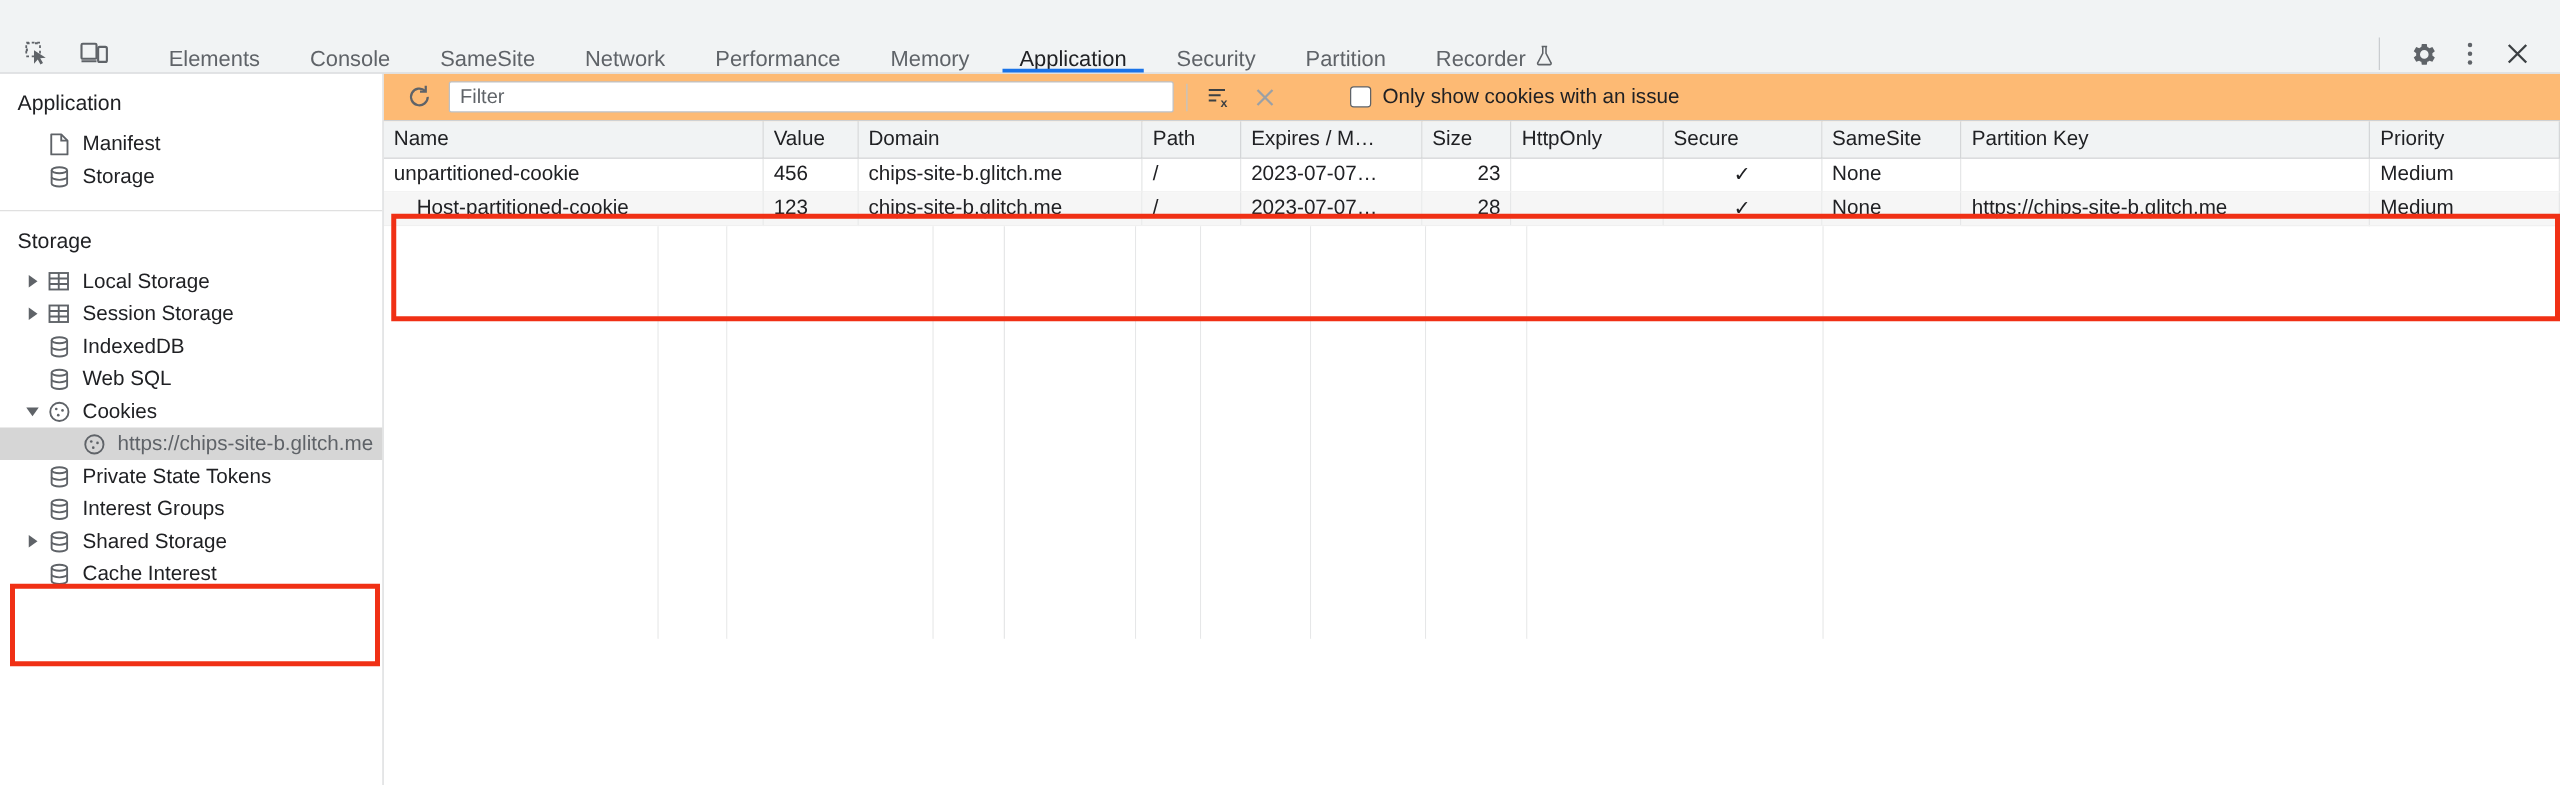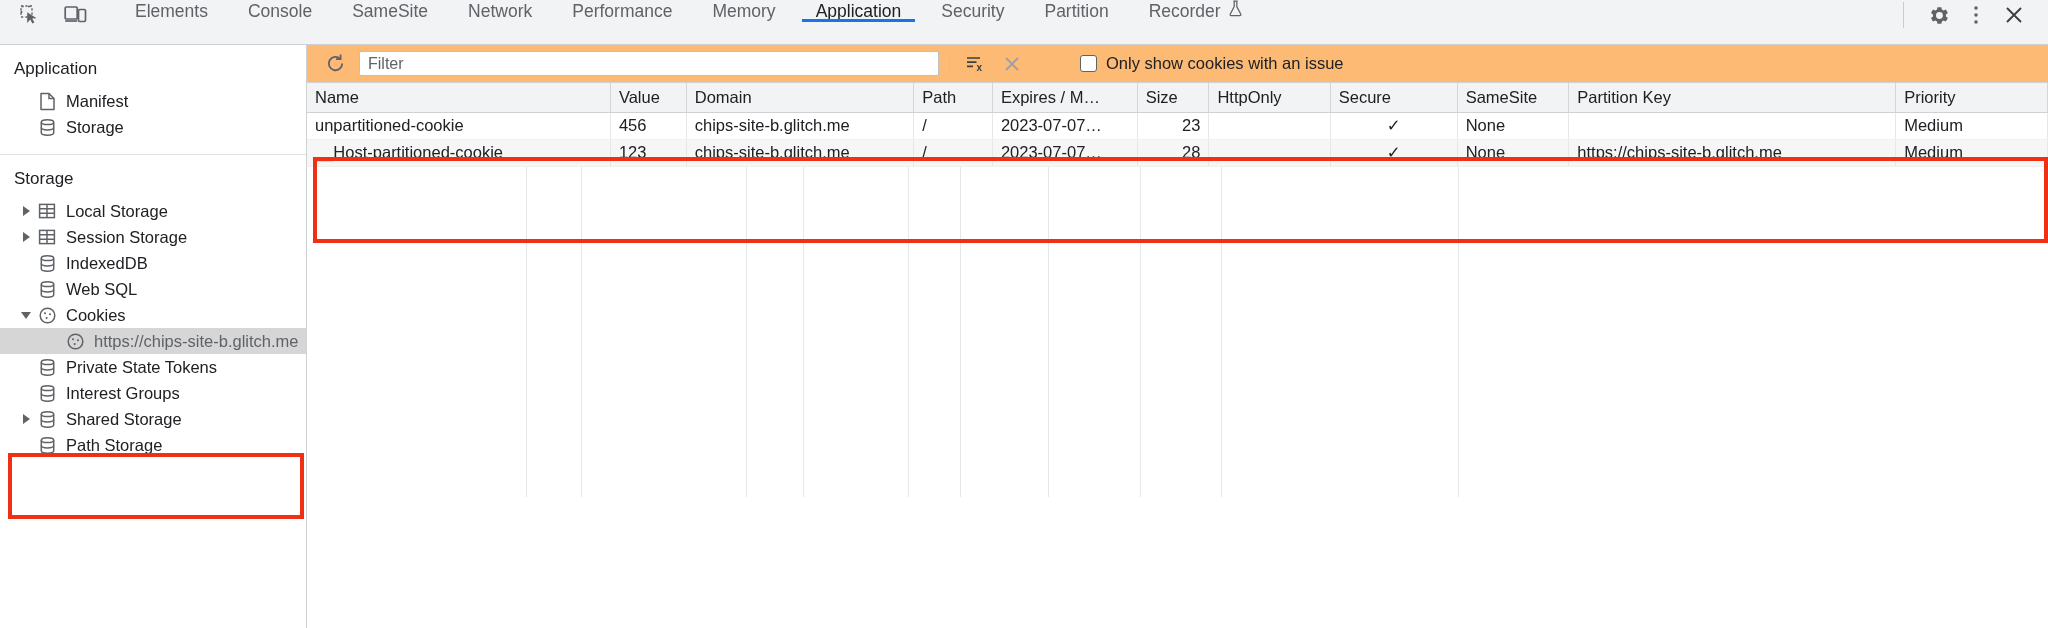--- a/index.html
+++ b/index.html
@@ -8,23 +8,23 @@
     width: 2048px; height: 628px;
     font-family: "Liberation Sans", sans-serif;
     font-size: 16px;
     color: #202124;
     background: #ffffff;
     overflow: hidden;
   }
 
   
   .devtools-tabbar {
-    height: 45px;
+    height: 59px;
     display: flex;
-    align-items: flex-start;
+    align-items: flex-end;
     background: #f1f3f4;
     border-bottom: 1px solid #cfd1d3;
   }
   .tb-left-icons {
     display: flex; align-items: center;
     padding: 0 10px 0 14px;
     gap: 14px;
   }
   .tb-icon-btn {
     width: 32px; height: 30px;
@@ -473,21 +473,21 @@
       <div class="twisty empty"></div>
       <div class="tree-icon">
         <svg width="19" height="19" viewBox="0 0 19 19">
             <g fill="none" stroke="#5f6368" stroke-width="1.5">
               <ellipse cx="9.5" cy="4.2" rx="6.2" ry="2.4"></ellipse>
               <path d="M3.3 4.2v10.6c0 1.3 2.8 2.4 6.2 2.4s6.2-1.1 6.2-2.4V4.2"></path>
               <path d="M3.3 9.5c0 1.3 2.8 2.4 6.2 2.4s6.2-1.1 6.2-2.4"></path>
             </g>
           </svg>
       </div>
-      <span class="tree-label">Path Storage</span>
+      <span class="tree-label">Cache Interest</span>
     </div>
 
     <div class="annot-box" id="annot-sidebar" style="border-color: rgb(240, 48, 21);"></div>
   </div>
 
   <div class="main">
     <div class="filter-toolbar">
       <div class="ft-btn">
         <svg width="23" height="23" viewBox="0 0 23 23">
           <path d="M18.2 11.5a6.7 6.7 0 1 1-2.1-4.85" fill="none" stroke="#5f6368" stroke-width="1.8"></path>

